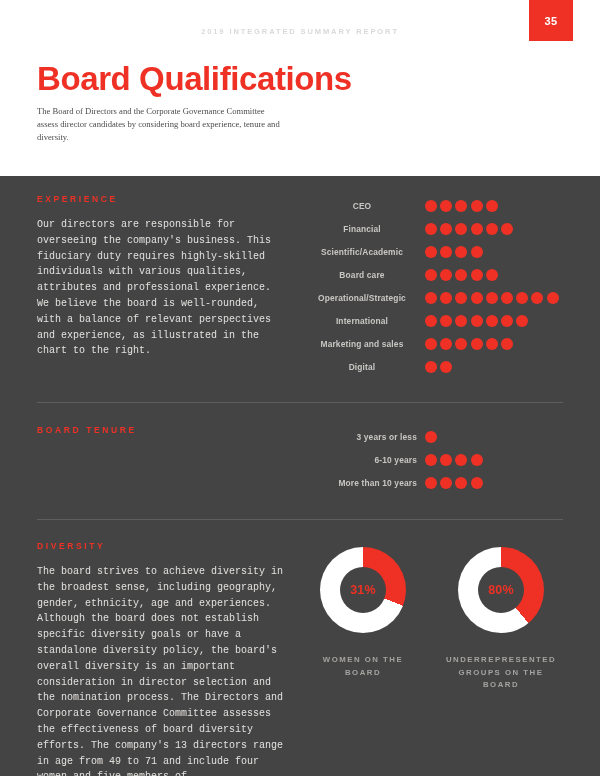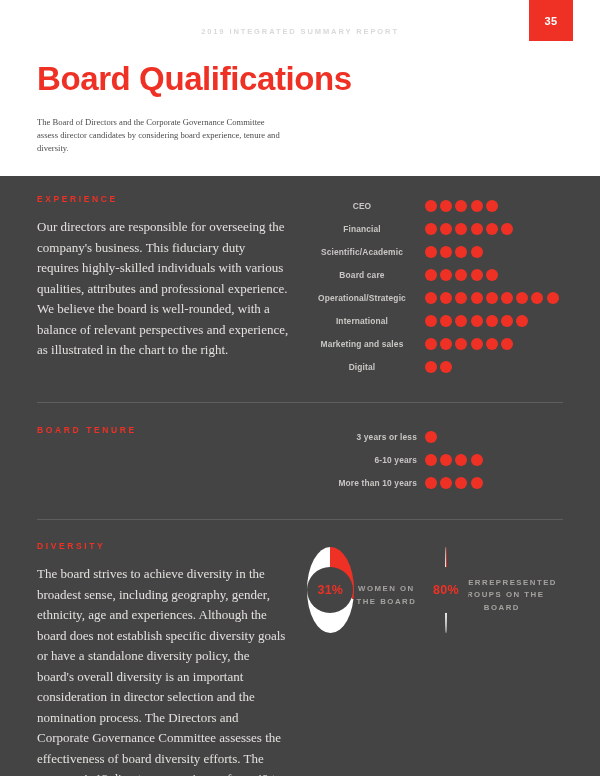--- a/index.html
+++ b/index.html
@@ -56,21 +56,21 @@
     color: #ee3124;
     font-size: 33px;
     font-weight: 700;
     letter-spacing: -0.4px;
     line-height: 1;
     font-family: "Liberation Sans", sans-serif;
   }
 
   .page-intro {
     position: absolute;
-    top: 116px;
+    top: 105px;
     left: 37px;
     width: 248px;
     color: #4c4c4c;
     font-size: 8.6px;
     line-height: 1.52;
     font-family: "Liberation Serif", serif;
   }
 
   
   .dark-panel {
@@ -104,23 +104,23 @@
     color: #ee3124;
     font-size: 8.5px;
     font-weight: 700;
     letter-spacing: 2.6px;
     margin-bottom: 13px;
     font-family: "Liberation Sans", sans-serif;
   }
 
   .section-body {
     color: #e3e1de;
-    font-size: 13px;
+    font-size: 10px;
     line-height: 1.58;
-    font-family: Liberation Serif, serif;
+    font-family: Liberation Mono, monospace;
   }
 
   .divider {
     width: 526px;
     height: 1px;
     background: #5e5e5e;
   }
 
   
   .dot-chart { display: flex; flex-direction: column; }
@@ -161,22 +161,23 @@
   .donuts {
     display: flex;
     justify-content: flex-start;
     gap: 26px;
     padding-top: 6px;
   }
 
   .donut-item {
     width: 112px;
     display: flex;
-    flex-direction: row;
+    flex-direction: column;
     align-items: center;
+    gap: 17px;
   }
 
   .donut {
     position: relative;
     width: 86px;
     height: 86px;
     border-radius: 50%;
   }
 
   .donut-hole {
@@ -192,21 +193,21 @@
     align-items: center;
     justify-content: center;
     color: #ee3124;
     font-size: 12.5px;
     font-weight: 700;
     letter-spacing: 0.2px;
     font-family: "Liberation Sans", sans-serif;
   }
 
   .donut-caption {
-    margin-top: 11px;
+    margin-top: 4px;
     text-align: center;
     color: #a5a3a0;
     font-size: 7.8px;
     font-weight: 700;
     letter-spacing: 1.5px;
     line-height: 1.62;
     font-family: "Liberation Sans", sans-serif;
   }
 </style>
 </head>

